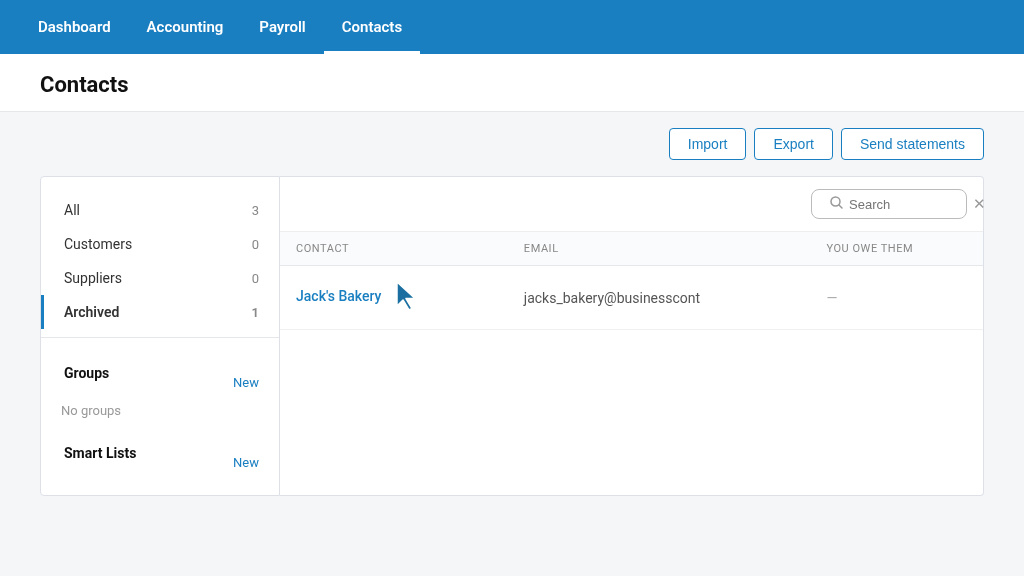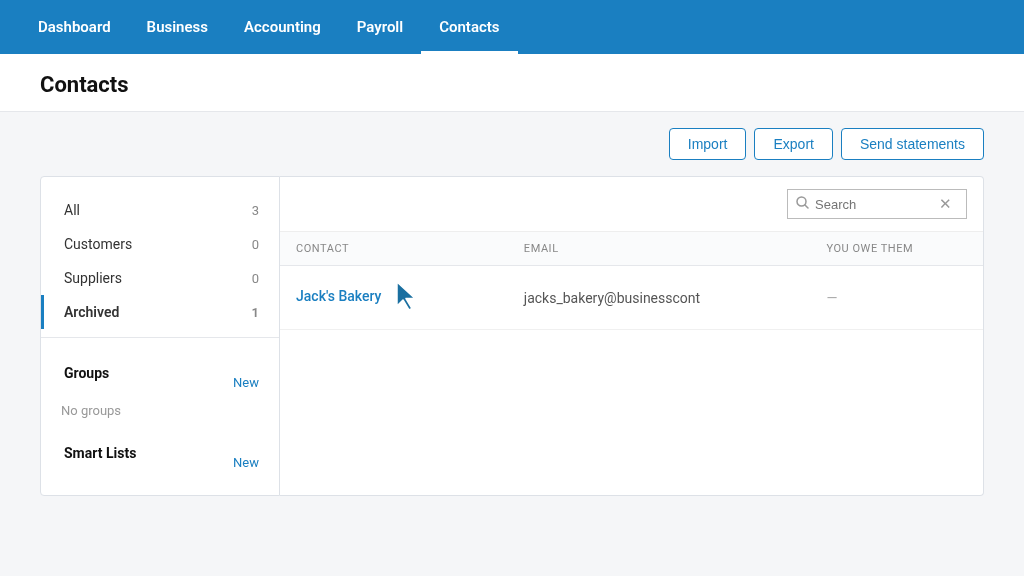--- a/index.html
+++ b/index.html
@@ -111,24 +111,24 @@
     .table-toolbar {
       padding: 12px 16px;
       display: flex;
       justify-content: flex-end;
       border-bottom: 1px solid #eee;
     }
     .search-box {
       display: flex;
       align-items: center;
       border: 1.5px solid #bbb;
-      border-radius: 0;
-      padding: 5px 8px;
-      background: #fff;
-      width: 180px;
+      border-radius: 8px;
+      padding: 5px 18px;
+      background: #fff;
+      width: 156px;
     }
     .search-icon-svg { color: #999; margin-right: 6px; font-size: 13px; }
     .search-input {
       border: none;
       outline: none;
       font-size: 13px;
       color: #333;
       background: transparent;
       width: 120px;
     }
@@ -163,21 +163,20 @@
       margin-left: 8px;
       vertical-align: middle;
     }
   </style>
 </head>
 <body>
 
 <nav>
   <div class="top-nav">
     <a class="nav-item">Dashboard</a>
-    <a class="nav-item">Business</a>
     <a class="nav-item">Accounting</a>
     <a class="nav-item">Payroll</a>
     <a class="nav-item active">Contacts</a>
   </div>
 </nav>
 
 <div class="page-header">
   <h1 class="page-title">Contacts</h1>
 </div>
 

